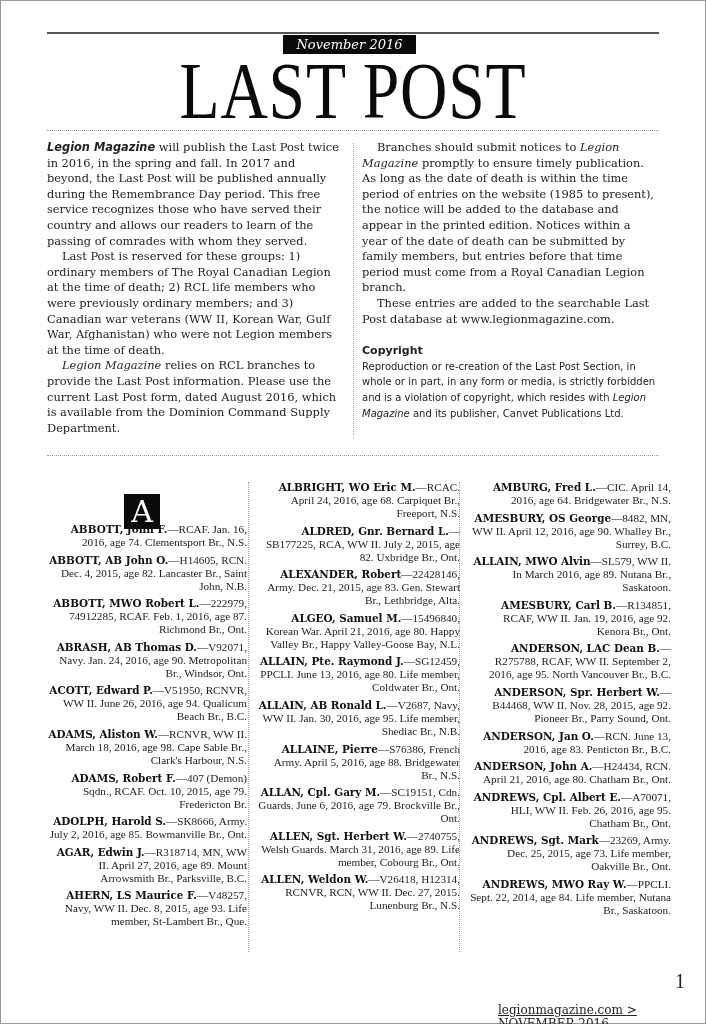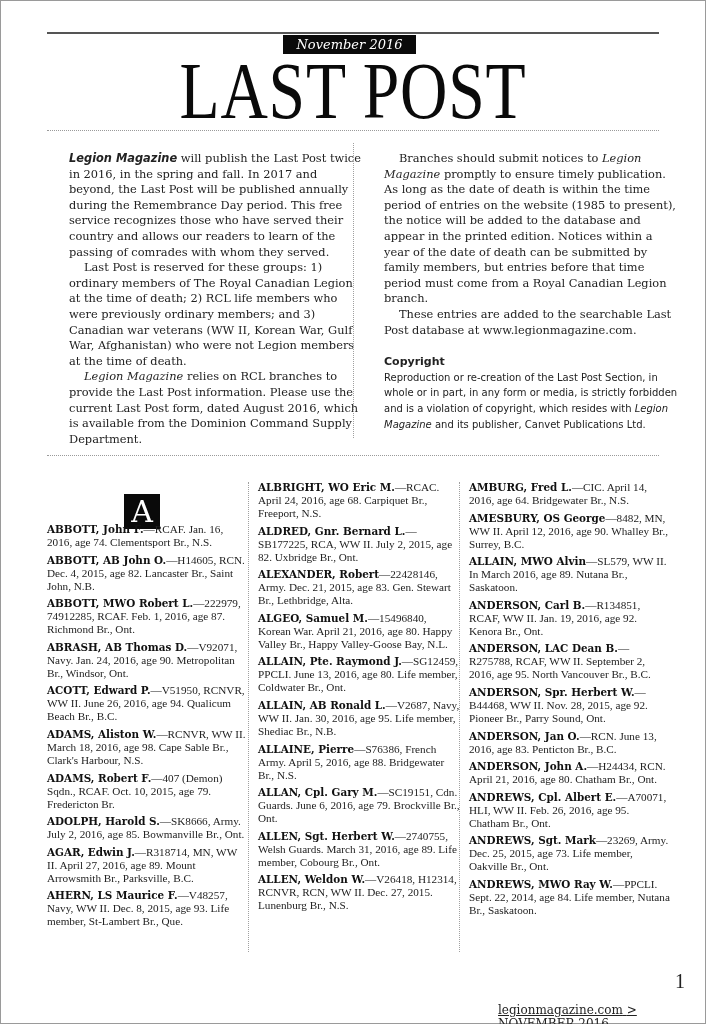--- a/index.html
+++ b/index.html
@@ -22,22 +22,22 @@
   .title {
     position: absolute; left: 0; top: 52px; width: 706px; text-align: center;
     font-family: "Liberation Serif", serif; font-size: 80px; line-height: 78px;
     letter-spacing: 1px; color: #0a0a0a;
     transform: scaleX(0.82); transform-origin: center;
   }
   .dotted-rule {
     position: absolute; left: 47px; width: 612px; border-top: 1px dotted #9a9a9a; height: 0;
   }
   .intro-col {
-    position: absolute; top: 151px; width: 295px;
-    font-family: "DejaVu Serif", serif; font-size: 11.4px; line-height: 15.6px; color: #222; margin-left: 22px;
+    position: absolute; top: 140px; width: 295px;
+    font-family: "DejaVu Serif", serif; font-size: 11.4px; line-height: 15.6px; color: #222;
   }
   .intro-col p { margin: 0; }
   .intro-col .indent { text-indent: 15px; }
   .intro-col .mag { font-style: italic; }
   .intro-col .mag-bold { font-style: italic; font-weight: bold; font-family: "DejaVu Sans", sans-serif; }
   .intro-left { left: 47px; }
   .intro-right { left: 362px; }
   .vdivider {
     position: absolute; width: 0; border-left: 1px dotted #a0a0a0;
   }
@@ -50,21 +50,21 @@
   }
   .copyright-body .mag { font-style: italic; }
 
   .letter-box {
     position: absolute; left: 124px; top: 494px; width: 36px; height: 35px;
     background: #0a0a0a; color: #fff; text-align: center;
     font-family: "DejaVu Serif", serif; font-size: 30px; line-height: 36px;
   }
   .obit-col {
     position: absolute; width: 200px;
-    font-family: "Liberation Serif", serif; font-size: 11.2px; line-height: 13px; color: #222;
+    font-family: "Liberation Serif", serif; font-size: 11.2px; line-height: 13px; color: #222; text-align: right;
   }
   .obit-col .entry { margin: 0 0 4.6px 0; }
   .obit-col .name {
     font-family: "DejaVu Serif", serif; font-weight: bold; font-size: 10.4px; color: #111;
   }
   .col1 { left: 47px; top: 523px; width: 200px; }
   .col2 { left: 258px; top: 481px; width: 202px; }
   .col3 { left: 469px; top: 481px; width: 202px; }
 
   .footer {
@@ -132,21 +132,21 @@
   <p class="entry"><span class="name">ALLEN, Sgt. Herbert W.</span><span>—2740755, Welsh Guards. March 31, 2016, age 89. Life member, Cobourg Br., Ont.</span></p>
   <p class="entry"><span class="name">ALLEN, Weldon W.</span><span>—V26418, H12314, RCNVR, RCN, WW II. Dec. 27, 2015. Lunenburg Br., N.S.</span></p>
 </div>
 
 <div class="vdivider" style="left:459px; top:482px; height:470px;"></div>
 
 <div class="obit-col col3">
   <p class="entry"><span class="name">AMBURG, Fred L.</span><span>—CIC. April 14, 2016, age 64. Bridgewater Br., N.S.</span></p>
   <p class="entry"><span class="name">AMESBURY, OS George</span><span>—8482, MN, WW II. April 12, 2016, age 90. Whalley Br., Surrey, B.C.</span></p>
   <p class="entry"><span class="name">ALLAIN, MWO Alvin</span><span>—SL579, WW II. In March 2016, age 89. Nutana Br., Saskatoon.</span></p>
-  <p class="entry"><span class="name">ANDERSON, Carl B.</span><span>—R134851, RCAF, WW II. Jan. 19, 2016, age 92. Kenora Br., Ont.</span></p>
+  <p class="entry"><span class="name">AMESBURY, Carl B.</span><span>—R134851, RCAF, WW II. Jan. 19, 2016, age 92. Kenora Br., Ont.</span></p>
   <p class="entry"><span class="name">ANDERSON, LAC Dean B.</span><span>— R275788, RCAF, WW II. September 2, 2016, age 95. North Vancouver Br., B.C.</span></p>
   <p class="entry"><span class="name">ANDERSON, Spr. Herbert W.</span><span>— B44468, WW II. Nov. 28, 2015, age 92. Pioneer Br., Parry Sound, Ont.</span></p>
   <p class="entry"><span class="name">ANDERSON, Jan O.</span><span>—RCN. June 13, 2016, age 83. Penticton Br., B.C.</span></p>
   <p class="entry"><span class="name">ANDERSON, John A.</span><span>—H24434, RCN. April 21, 2016, age 80. Chatham Br., Ont.</span></p>
   <p class="entry"><span class="name">ANDREWS, Cpl. Albert E.</span><span>—A70071, HLI, WW II. Feb. 26, 2016, age 95. Chatham Br., Ont.</span></p>
   <p class="entry"><span class="name">ANDREWS, Sgt. Mark</span><span>—23269, Army. Dec. 25, 2015, age 73. Life member, Oakville Br., Ont.</span></p>
   <p class="entry"><span class="name">ANDREWS, MWO Ray W.</span><span>—PPCLI. Sept. 22, 2014, age 84. Life member, Nutana Br., Saskatoon.</span></p>
 </div>
 
 <div class="footer">

